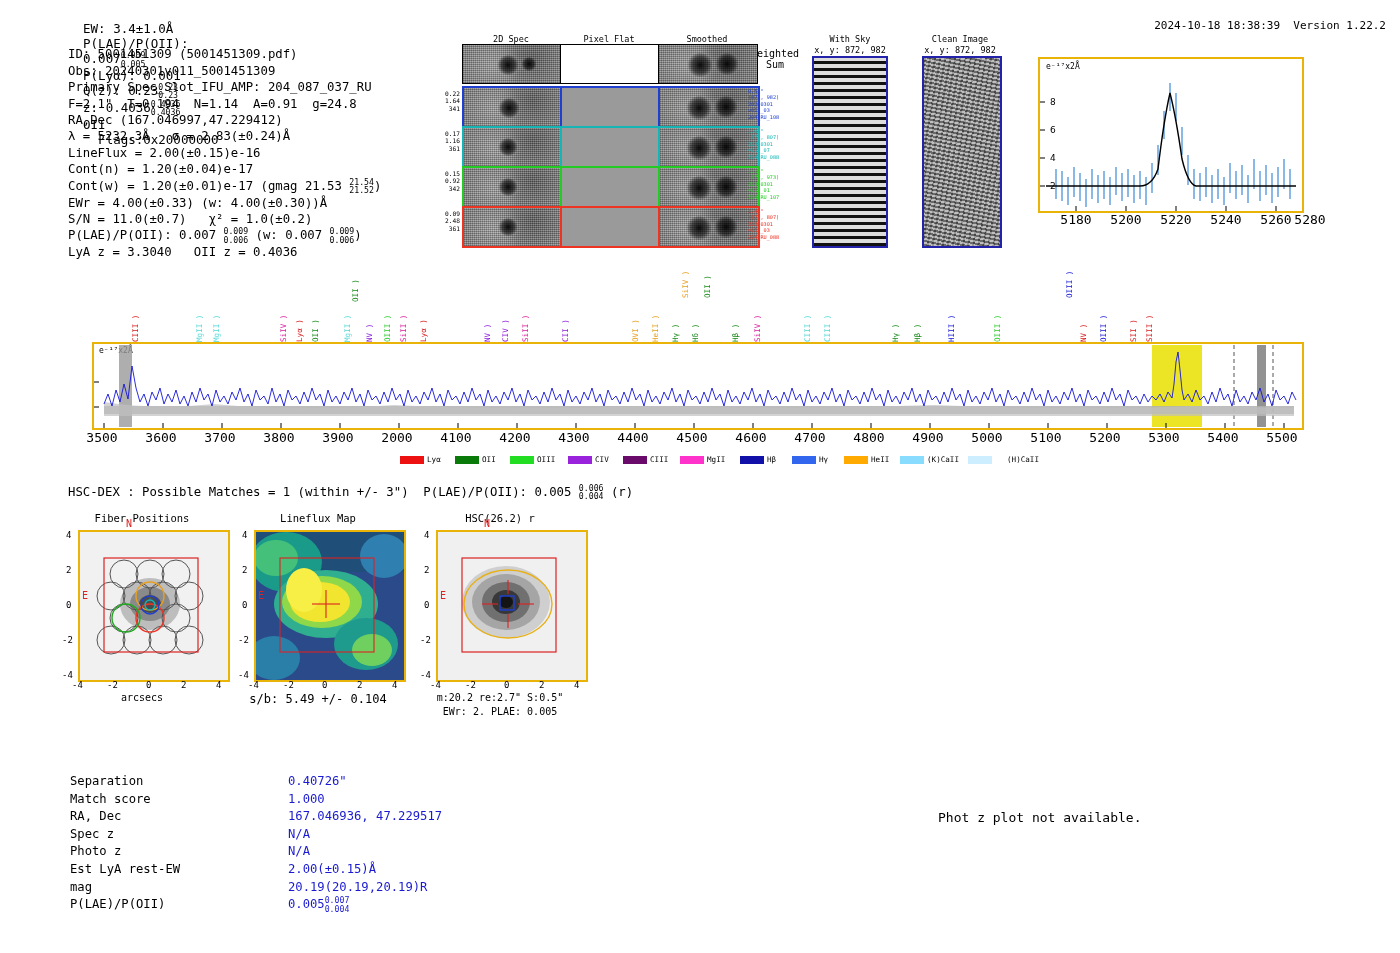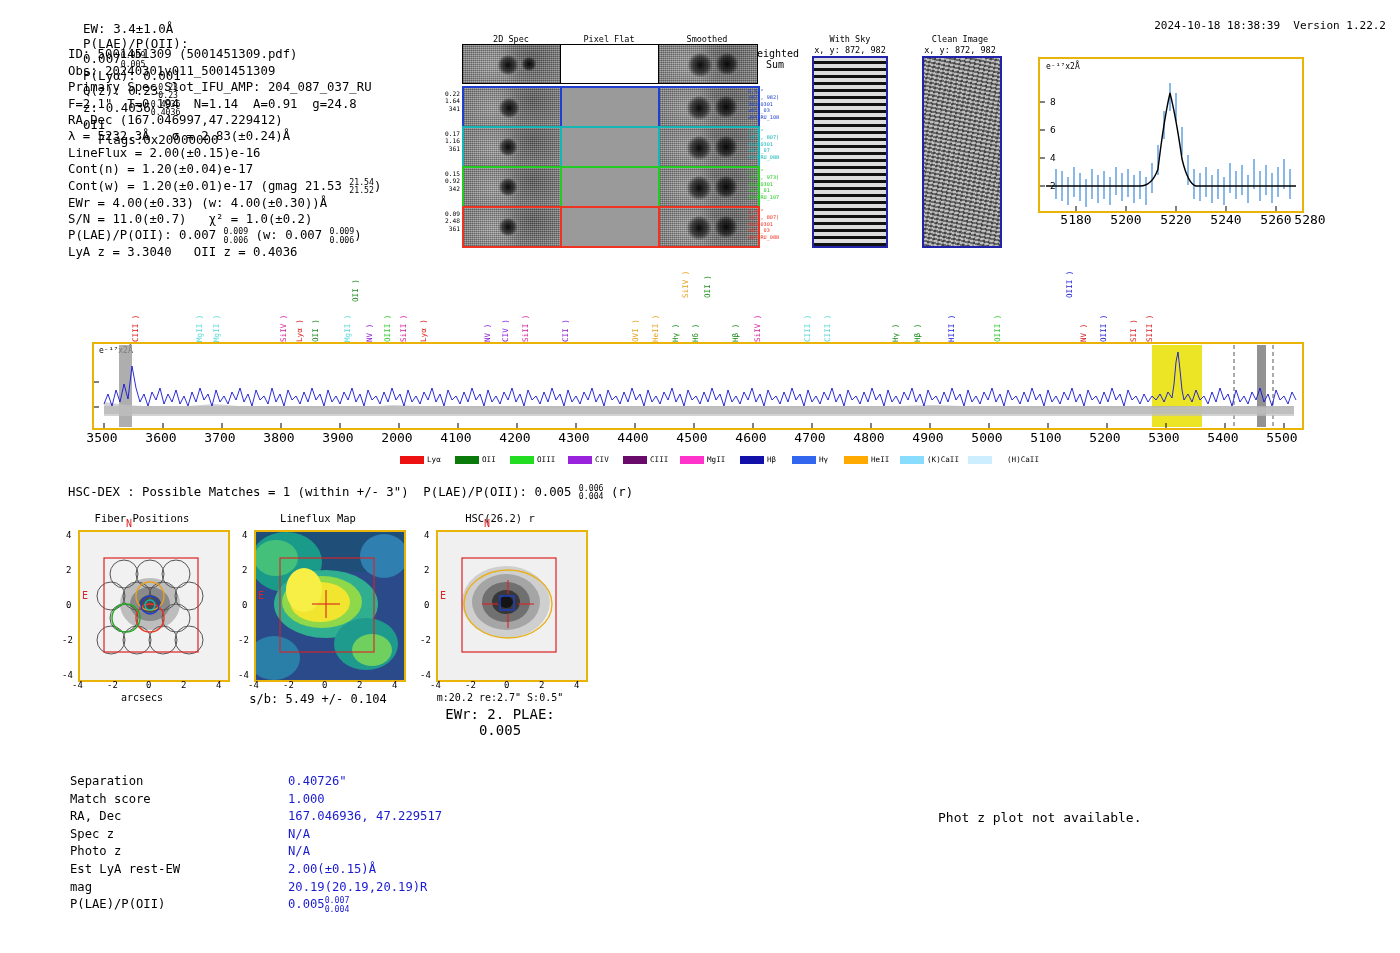--- a/index.html
+++ b/index.html
@@ -554,21 +554,21 @@
   <div class="abs" style="left:0px;top:123px;font-size:9px;">-2</div>
   <div class="abs" style="left:4px;top:88px;font-size:9px;">0</div>
   <div class="abs" style="left:4px;top:53px;font-size:9px;">2</div>
   <div class="abs" style="left:4px;top:18px;font-size:9px;">4</div>
   <div class="abs" style="left:10px;top:168px;font-size:9px;">-4</div>
   <div class="abs" style="left:45px;top:168px;font-size:9px;">-2</div>
   <div class="abs" style="left:84px;top:168px;font-size:9px;">0</div>
   <div class="abs" style="left:119px;top:168px;font-size:9px;">2</div>
   <div class="abs" style="left:154px;top:168px;font-size:9px;">4</div>
   <div class="cutlabel" style="top:180px;font-size:10px;">m:20.2  re:2.7"  S:0.5"</div>
-  <div class="cutlabel" style="top:194px;font-size:14px;">EWr: 2. PLAE: 0.005</div>
+  <div class="cutlabel" style="top:194px;font-size:10px;">EWr: 2. PLAE: 0.005</div>
 </div>
 
 <div class="abs mono" id="table-labels"><span>Separation</span>
 <span>Match score</span>
 <span>RA, Dec</span>
 <span>Spec z</span>
 <span>Photo z</span>
 <span>Est LyA rest-EW</span>
 <span>mag</span>
 <span>P(LAE)/P(OII)</span></div>

